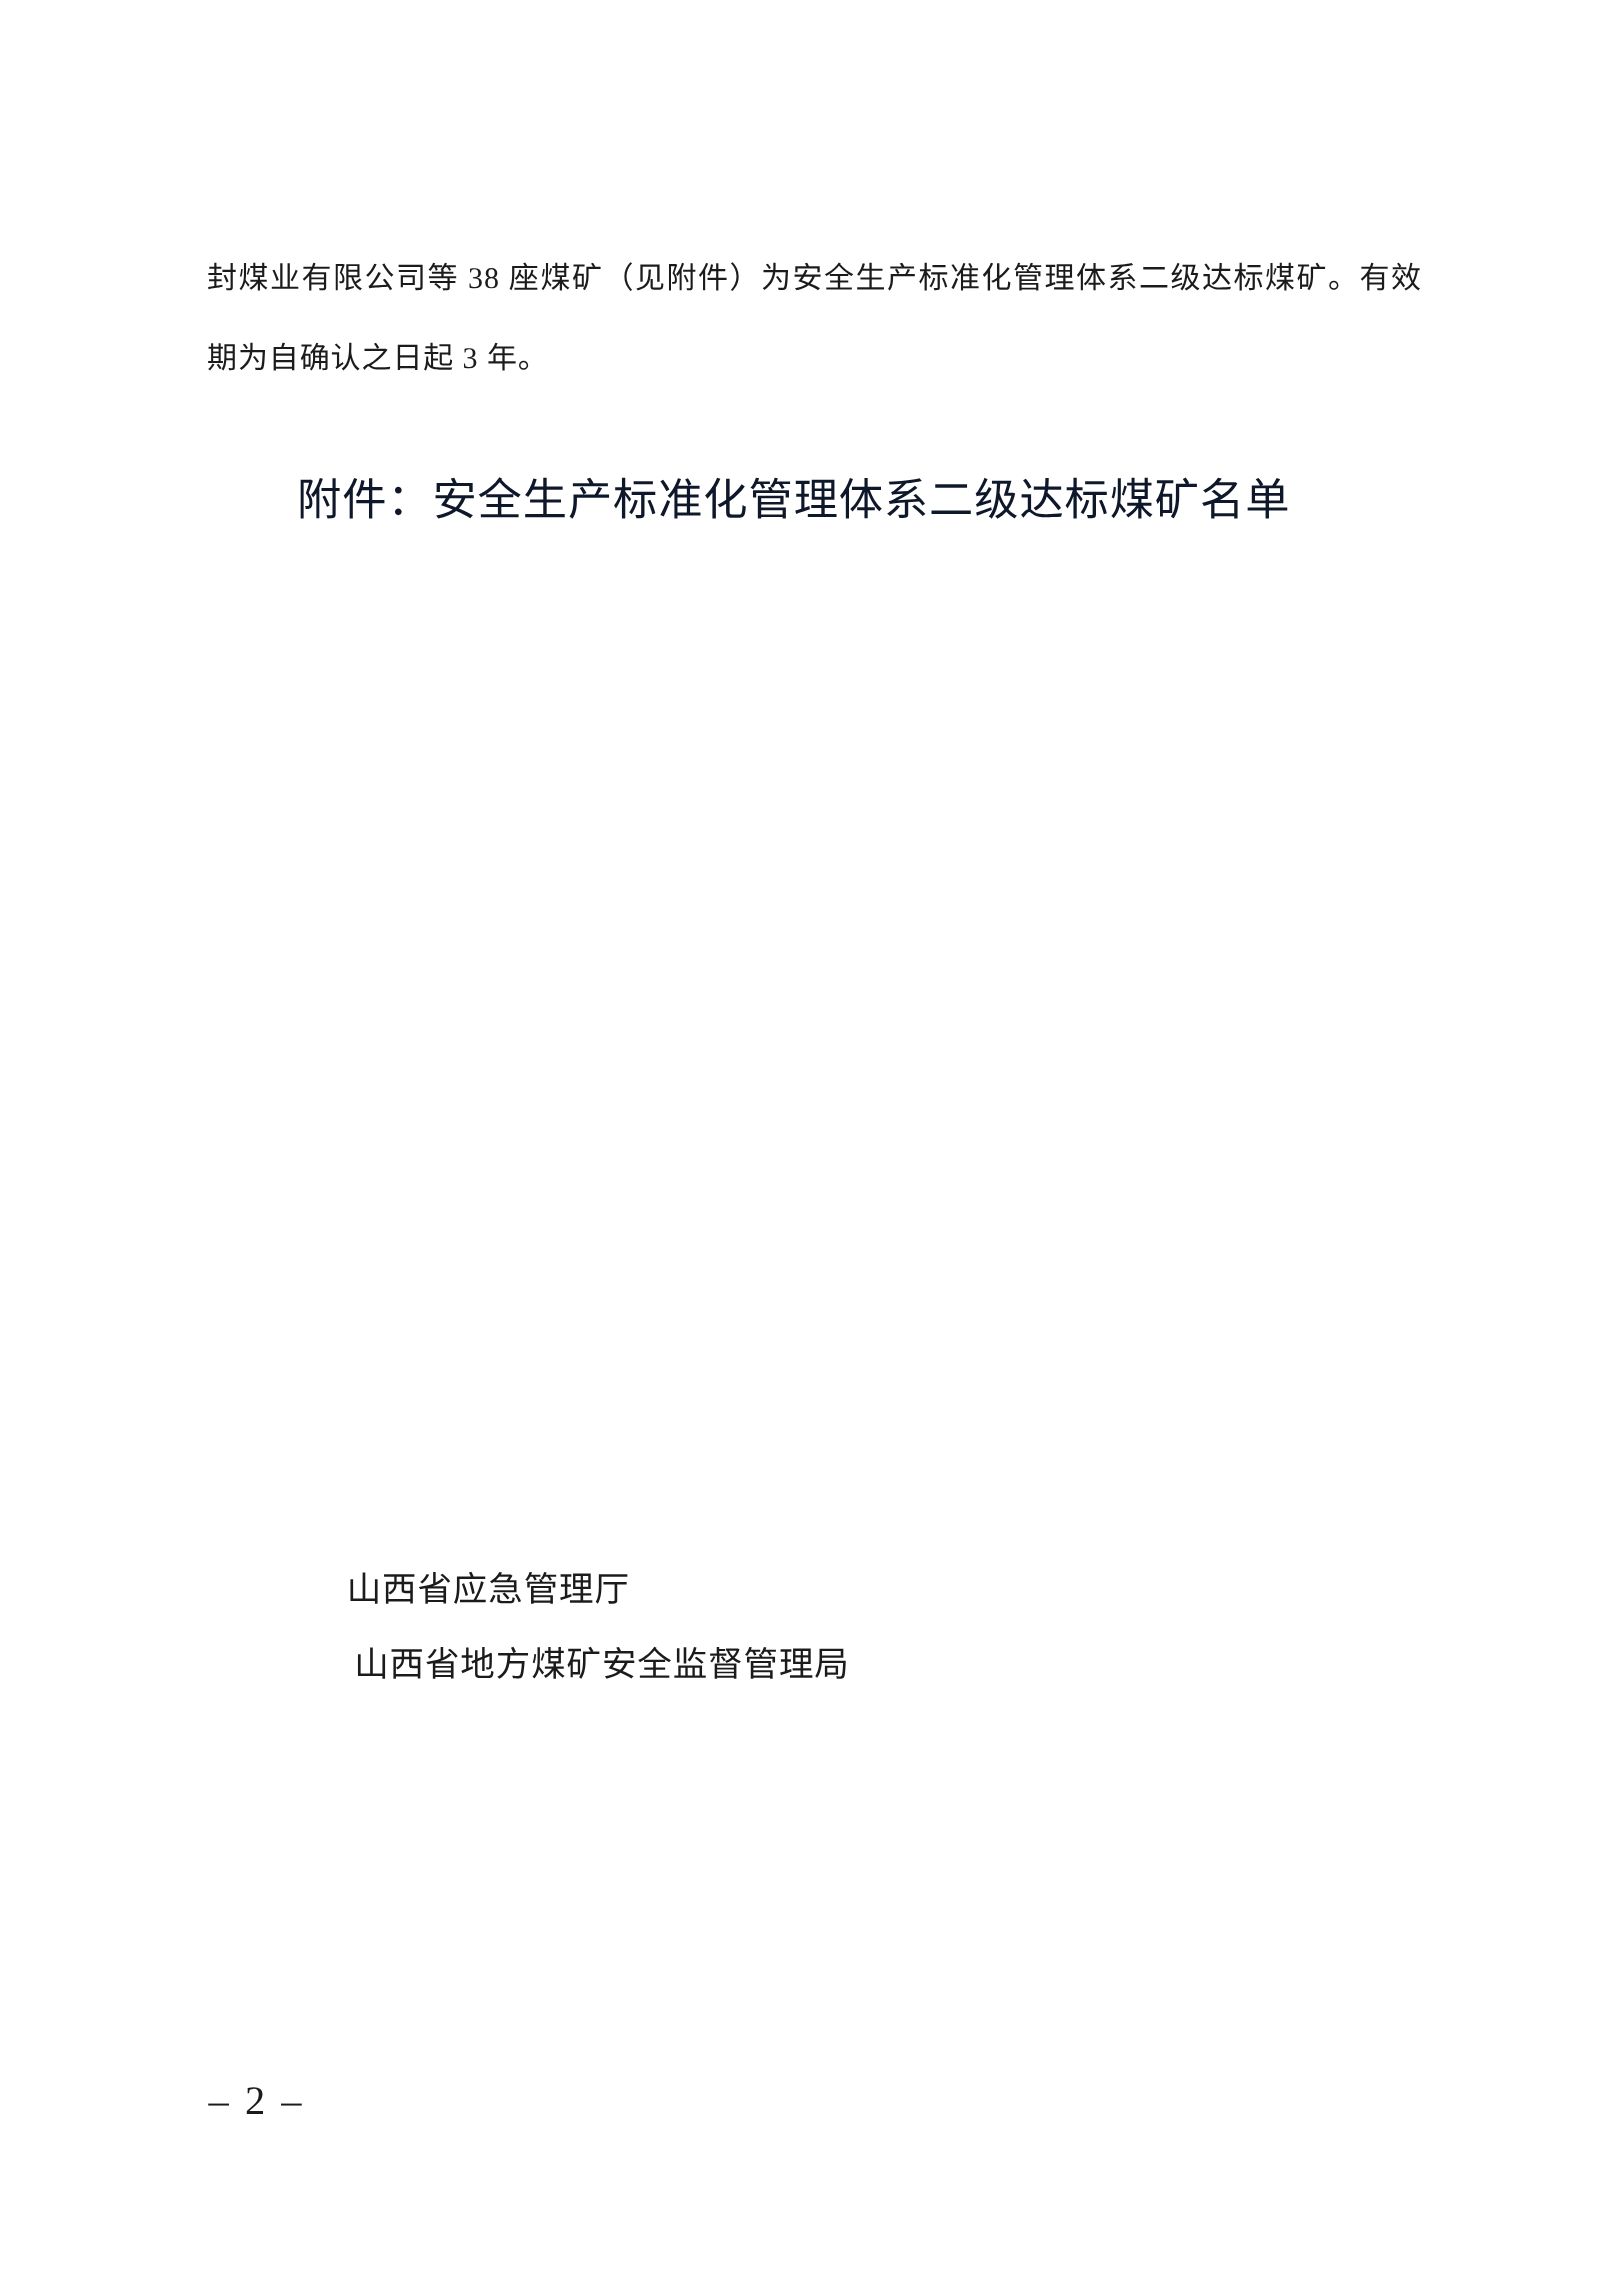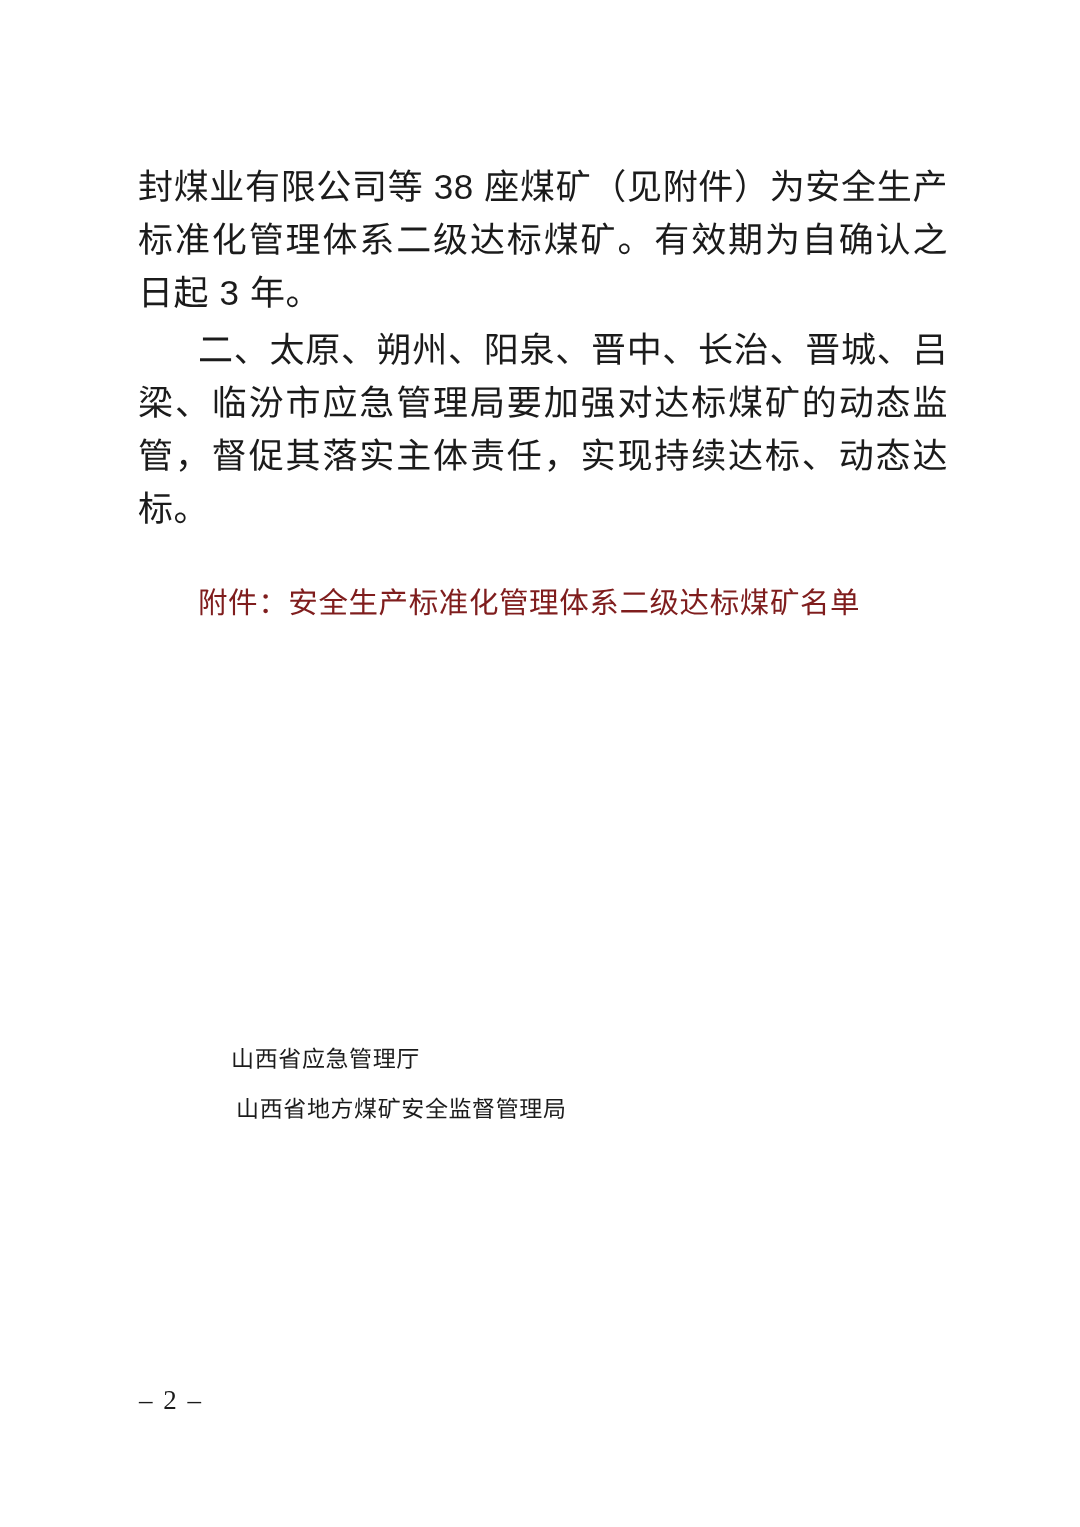--- a/index.html
+++ b/index.html
@@ -25,38 +25,38 @@
     background: #fff;
   }
   .body-area {
     position: absolute;
     left: 138px;
     top: 160px;
     width: 810px;
   }
   p.para {
     margin: 0 0 4px 0;
-    font-size: 35px;
+    font-size: 20px;
     line-height: 53px;
     letter-spacing: 0.6px;
     text-align: justify;
     text-justify: inter-ideograph;
     color: #1b1b1b;
-    font-family: Liberation Sans, sans-serif;
+    font-family: Liberation Serif, serif;
   }
   p.indent {
     text-indent: 60px;
   }
   .attachment {
     margin-top: 42px;
     font-size: 29.5px;
     line-height: 53px;
     letter-spacing: 0.6px;
     text-indent: 60px;
-    color: #7f1d1d;
+    color: #0f172a;
   }
   .signature {
     position: absolute;
     left: 138px;
     top: 985px;
     width: 810px;
     font-size: 23px;
     line-height: 50px;
     letter-spacing: 0.6px;
     color: #1b1b1b;
@@ -94,21 +94,20 @@
 </head>
 <body>
 
 <div class="page">
 
   <div class="body-area">
 
     <p class="para">封煤业有限公司等 38 座煤矿（见附件）为安全生产标准化管理体系二级达标煤矿。有效期为自确认之日起 3 年。</p>
 
 
-    <p class="para indent">二、太原、朔州、阳泉、晋中、长治、晋城、吕梁、临汾市应急管理局要加强对达标煤矿的动态监管，督促其落实主体责任，实现持续达标、动态达标。</p>
 
     <div class="attachment">附件：安全生产标准化管理体系二级达标煤矿名单</div>
 
   </div>
 
   <div class="signature">
     <div class="sig-line">
       <span class="sig-org sig-left">山西省应急管理厅</span>
       <span class="sig-org sig-right">山西省地方煤矿安全监督管理局</span>
     </div>

